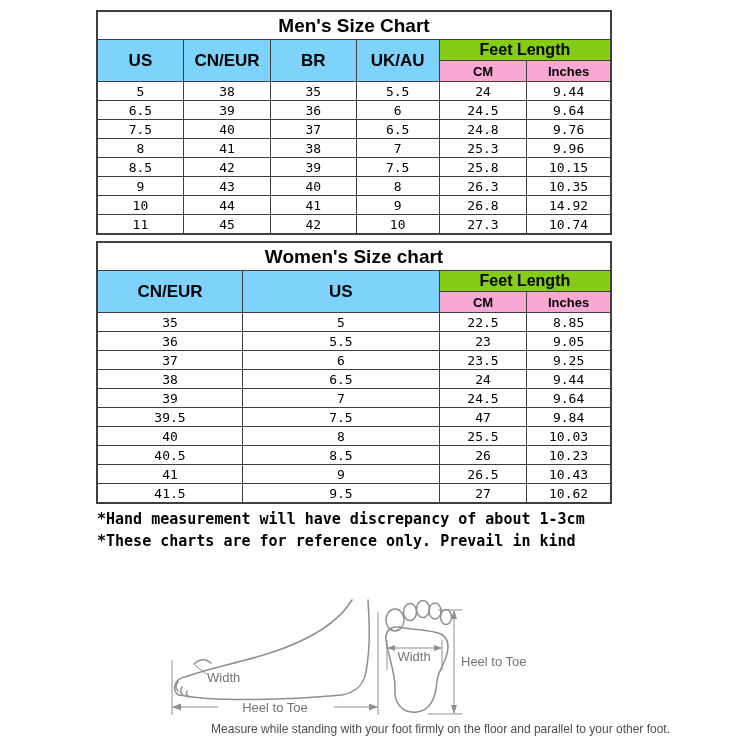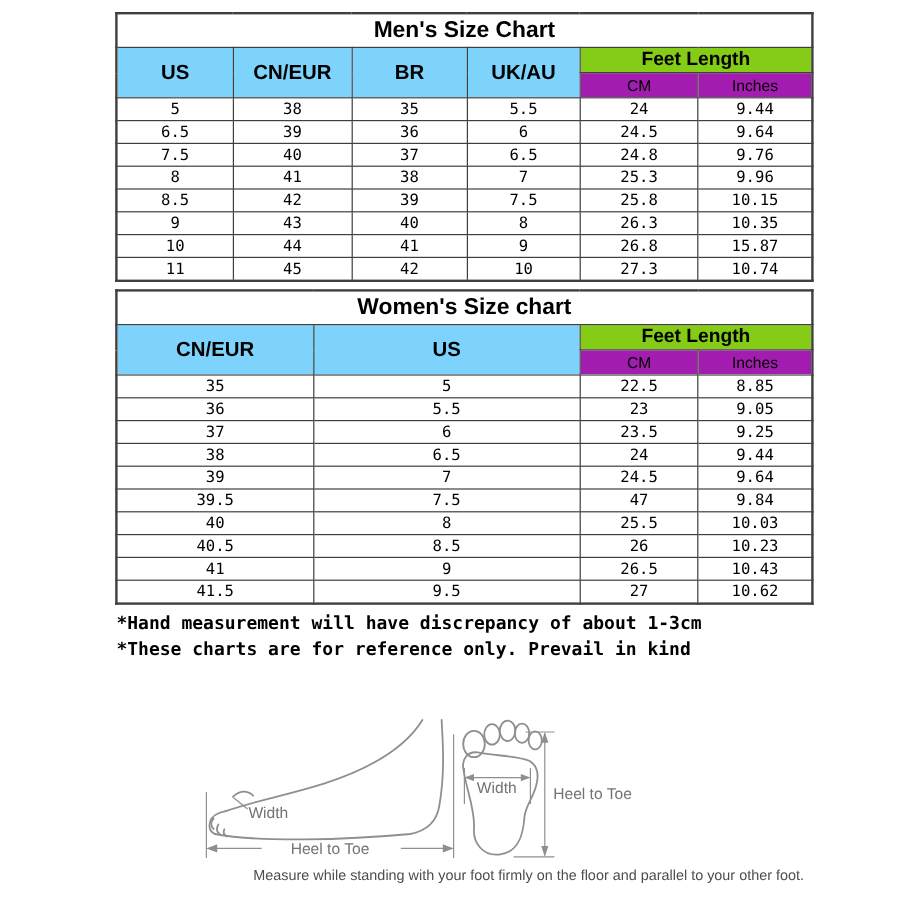--- a/index.html
+++ b/index.html
@@ -1,27 +1,27 @@
 <!DOCTYPE html>
 <html><head>
 <meta charset="utf-8">
 <style>
   html,body{margin:0;padding:0;background:#fff;}
   .page{position:relative;width:750px;height:750px;background:#ffffff;overflow:hidden;
         font-family:"Liberation Sans",sans-serif;color:#000;}
   .tables{position:absolute;left:96px;top:10px;width:557px;}
-  table.size{border-collapse:collapse;width:582px;table-layout:fixed;
+  table.size{border-collapse:collapse;width:516px;table-layout:fixed;
              border:2px solid #3f3f3f;background:#fff;}
   table.size th,table.size td{border:1px solid #3f3f3f;text-align:center;vertical-align:middle;
              padding:0;overflow:hidden;white-space:nowrap;}
   th.tbl-title{height:27px;font-size:19px;font-weight:bold;background:#ffffff;
              font-family:"Liberation Sans",sans-serif;}
   th.col-head{background:#7dd3fc;font-size:17px;font-weight:bold;}
   th.feet-head{background:#84cc16;font-size:16px;font-weight:bold;height:20px;}
-  th.sub-head{background:#a21caf;font-size:13px;font-weight:normal;height:20px;}
+  th.sub-head{background:#f9a8d4;font-size:13px;font-weight:bold;height:20px;}
   tbody.data td{height:18px;font-size:13px;font-family:"DejaVu Sans Mono",monospace;}
   .gap{height:6px;}
   .footnotes{position:absolute;left:97px;top:508px;font-family:"DejaVu Sans Mono",monospace;
              font-weight:bold;font-size:15px;line-height:22px;color:#000;}
   .howto{position:absolute;left:120px;top:558px;}
   .howto-heading{font-size:15px;color:#595959;}
   .howto-sub{font-size:11.5px;color:#595959;margin-top:6px;}
   .diagram{position:absolute;left:120px;top:596px;}
   .caption{position:absolute;left:125px;top:722px;width:545px;text-align:right;
            font-size:12px;color:#4d4d4d;}
@@ -107,21 +107,21 @@
             <td>8</td>
             <td>26.3</td>
             <td>10.35</td>
           </tr>
           <tr>
             <td>10</td>
             <td>44</td>
             <td>41</td>
             <td>9</td>
             <td>26.8</td>
-            <td>15.87</td>
+            <td>14.92</td>
           </tr>
           <tr>
             <td>11</td>
             <td>45</td>
             <td>42</td>
             <td>10</td>
             <td>27.3</td>
             <td>10.74</td>
           </tr>
         </tbody>

